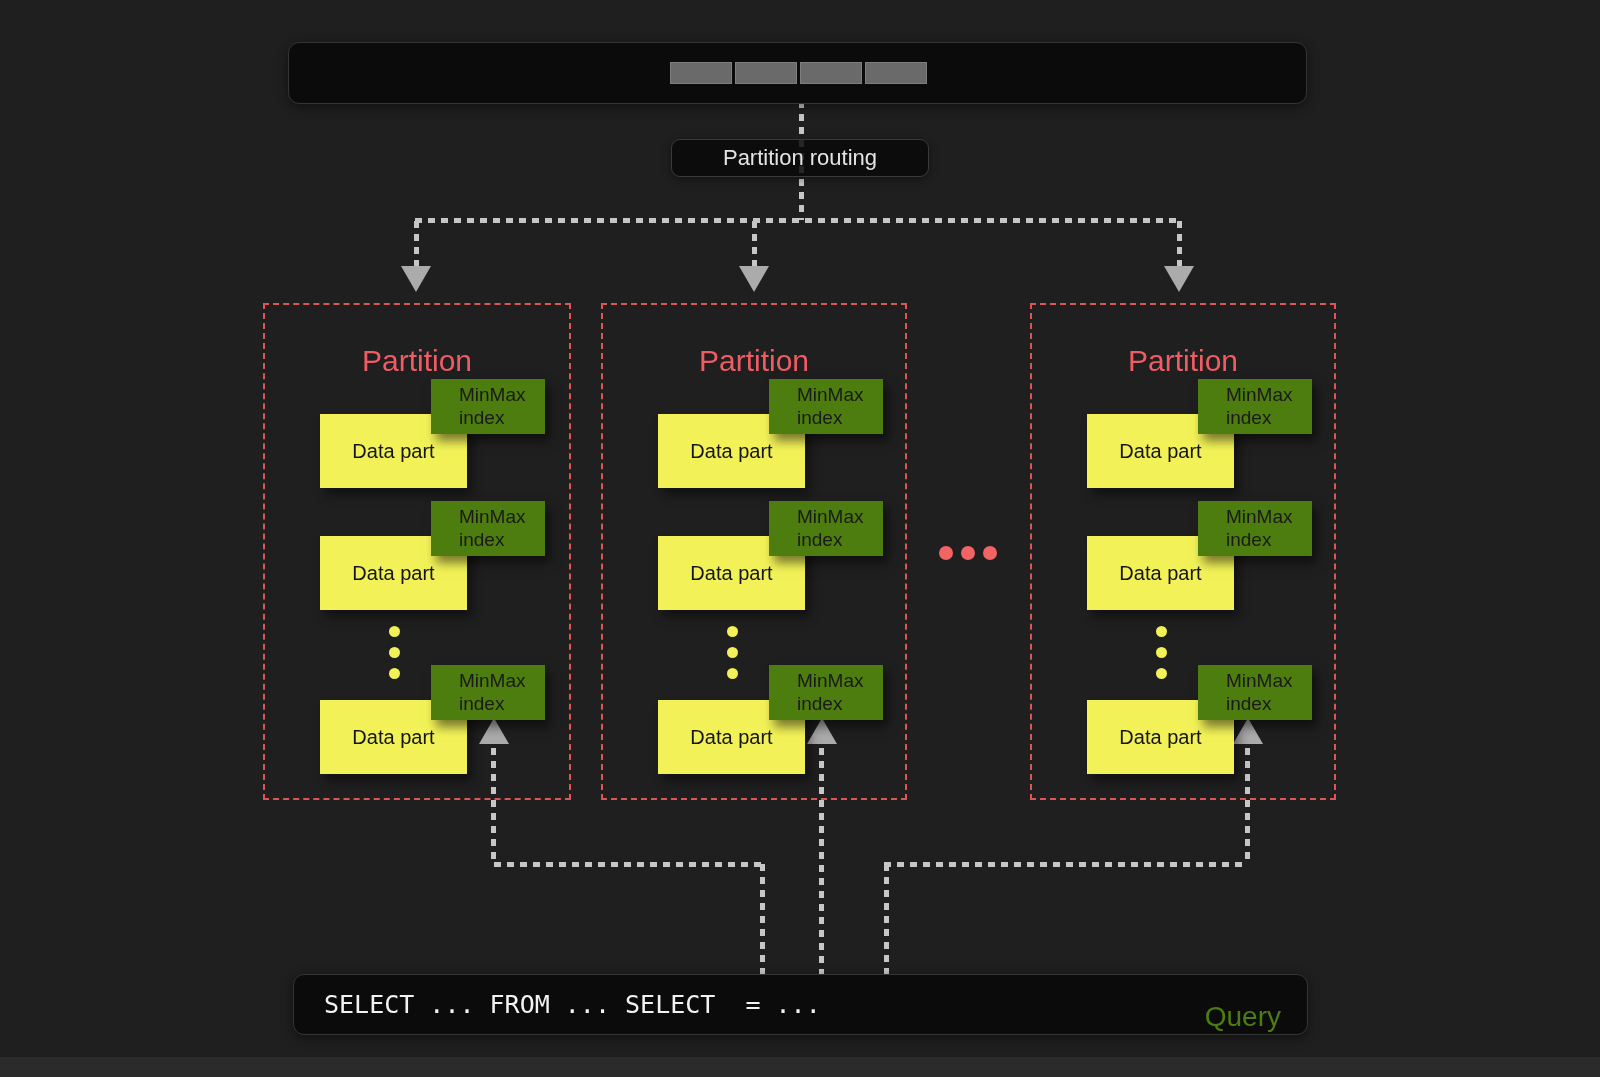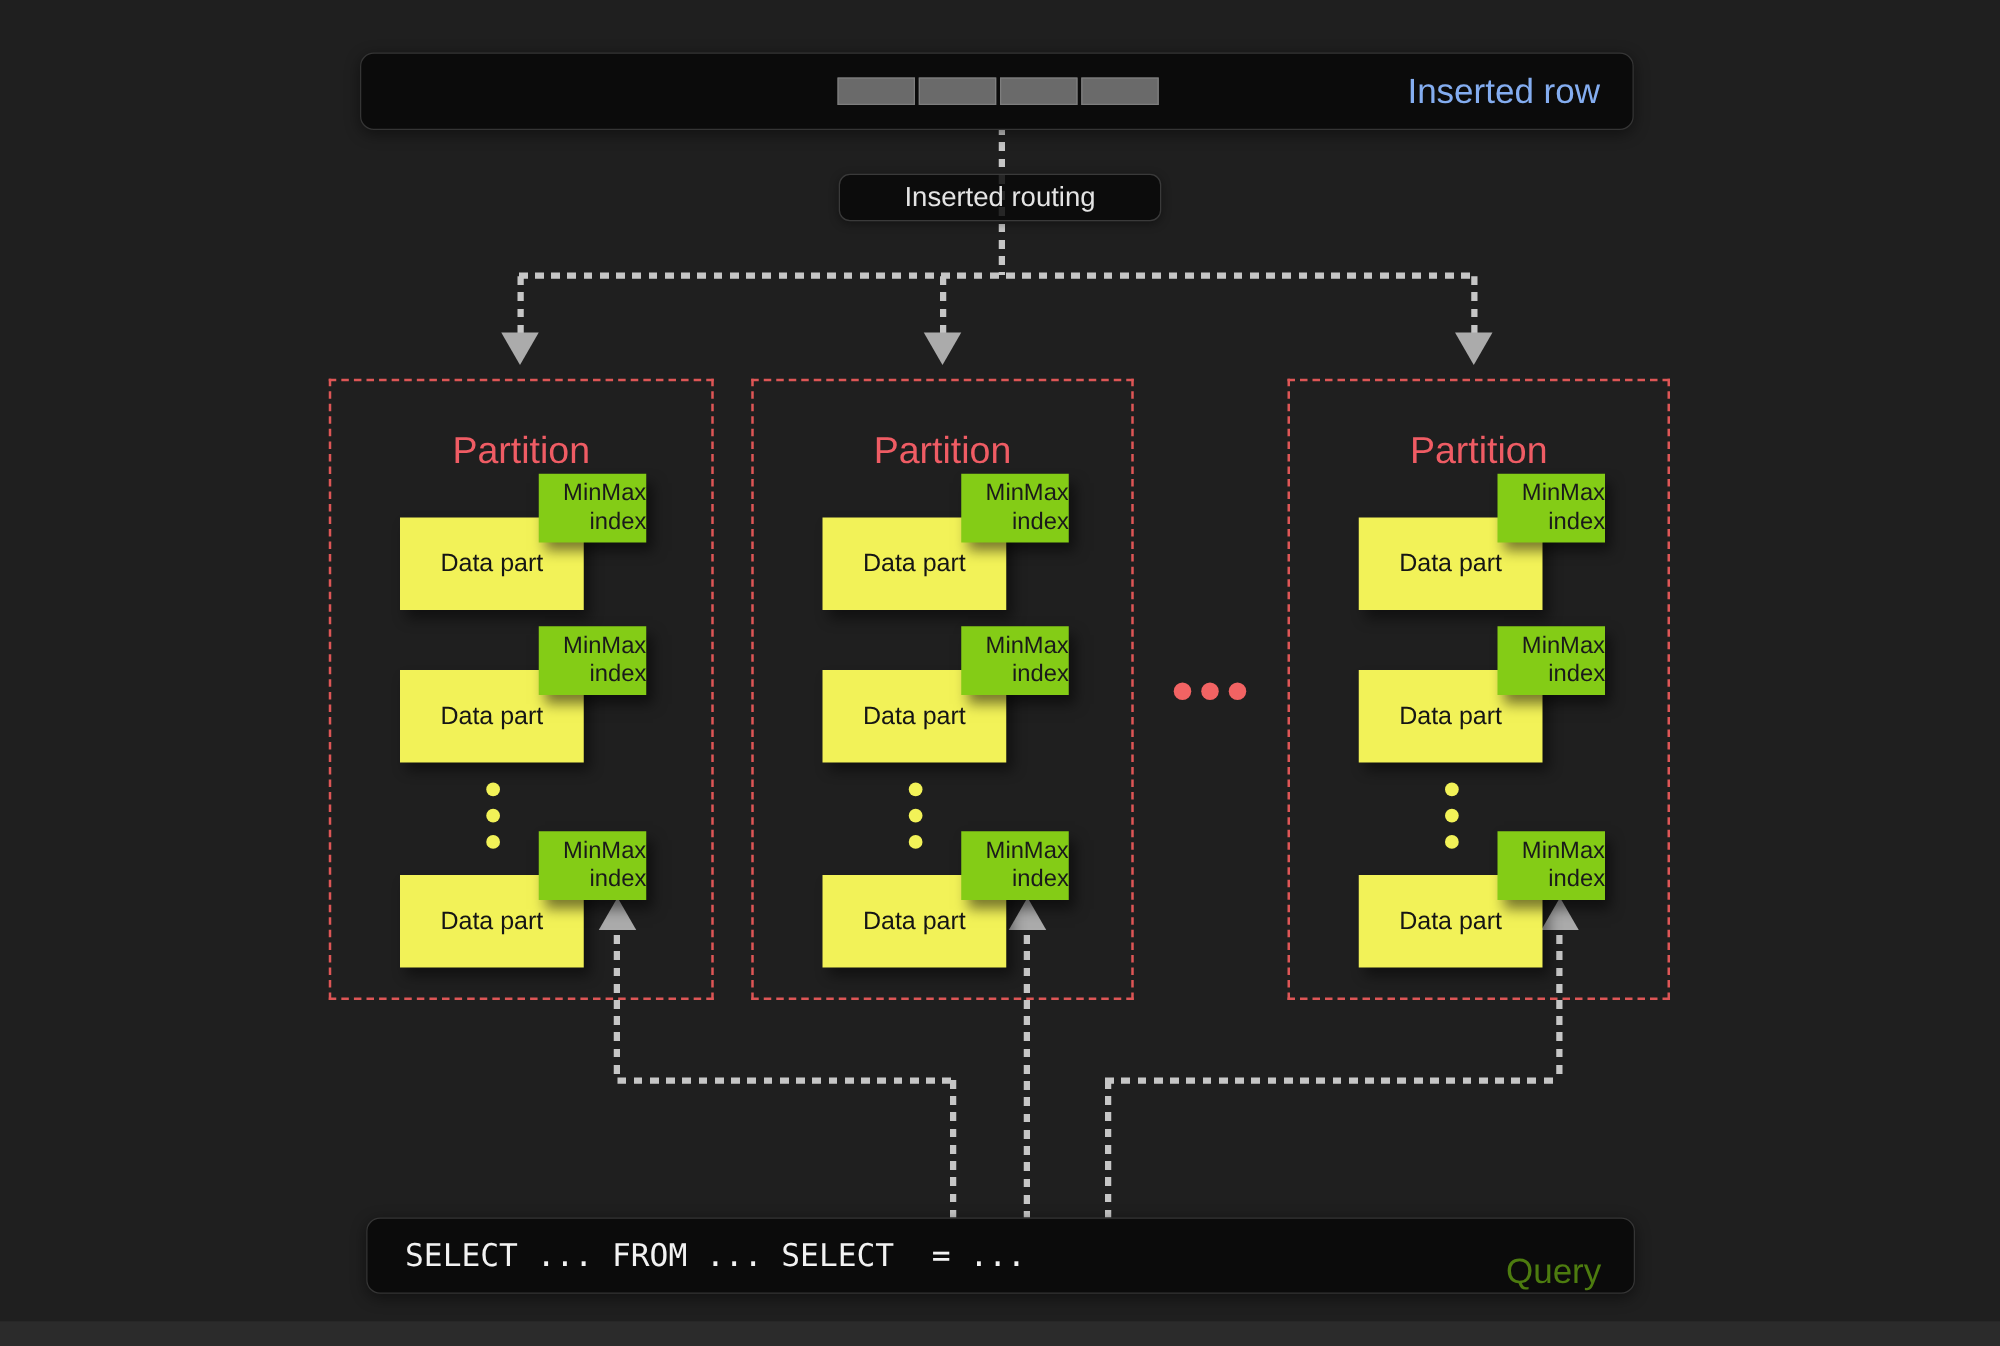--- a/index.html
+++ b/index.html
@@ -29,24 +29,24 @@
   .arrow-up{position:absolute;width:0;height:0;border-left:15px solid transparent;
             border-right:15px solid transparent;border-bottom:26px solid #ababab;}
 
   
   .partition{position:absolute;top:303px;height:497px;border:2px dashed #dd5656;box-sizing:border-box;}
   .partition-title{position:absolute;top:10px;left:0;width:100%;text-align:center;
                    color:#ef5c64;font-size:30px;margin-top:29px;}
   .data-part{position:absolute;width:147px;height:74px;background:#f2f258;
              display:flex;align-items:center;justify-content:center;color:#151515;font-size:20px;
              box-shadow:5px 7px 10px rgba(0,0,0,0.45);z-index:1;}
-  .minmax{position:absolute;width:86px;height:55px;background:#84cc16;
-          display:flex;flex-direction:column;align-items:flex-end;justify-content:center;
+  .minmax{position:absolute;width:86px;height:55px;background:#4d7c0f;
+          display:flex;flex-direction:column;align-items:flex-start;justify-content:center;
           color:#1a1a1a;font-size:19px;line-height:1.2;
-          box-shadow:5px 7px 10px rgba(0,0,0,0.5);z-index:2;}
+          box-shadow:5px 7px 10px rgba(0,0,0,0.5);z-index:2;padding-left:28px;}
   .ydots{position:absolute;left:124px;display:flex;flex-direction:column;gap:10px;}
   .ydot{width:11px;height:11px;border-radius:50%;background:#f2f258;}
 
   
   .ellipsis{position:absolute;left:939px;top:546px;display:flex;gap:8px;}
   .ellipsis .dot{width:14px;height:14px;border-radius:50%;background:#f26363;}
 
   
   .query-text{position:absolute;left:30px;top:0;height:100%;display:flex;align-items:center;
               font-family:"DejaVu Sans Mono","Liberation Mono",monospace;font-size:25px;
@@ -68,31 +68,30 @@
   <div class="vdots" style="left:414px;top:221px;height:46px"></div>
   <div class="arrow-down" style="left:401px;top:266px"></div>
 
   <div class="vdots" style="left:752px;top:221px;height:46px"></div>
   <div class="arrow-down" style="left:739px;top:266px"></div>
 
   <div class="vdots" style="left:1177px;top:221px;height:46px"></div>
   <div class="arrow-down" style="left:1164px;top:266px"></div>
 
   <div class="tag" style="left:671px;top:139px;width:256px;height:36px">
-    <span>Inserted routing</span>
+    <span>Partition routing</span>
   </div>
 
   <div class="panel" style="left:288px;top:42px;width:1017px;height:60px">
     <div class="row-cells">
       <div class="row-cell"></div>
       <div class="row-cell"></div>
       <div class="row-cell"></div>
       <div class="row-cell"></div>
     </div>
-    <div class="inserted-label">Inserted row</div>
   </div>
 
   <div class="partition" style="left:263px;width:308px">
     <div class="partition-title">Partition</div>
     <div class="minmax" style="left:166px;top:74px">
       <span>MinMax</span>
       <span>index</span>
     </div>
     <div class="data-part" style="left:55px;top:109px">
       <span>Data part</span>

